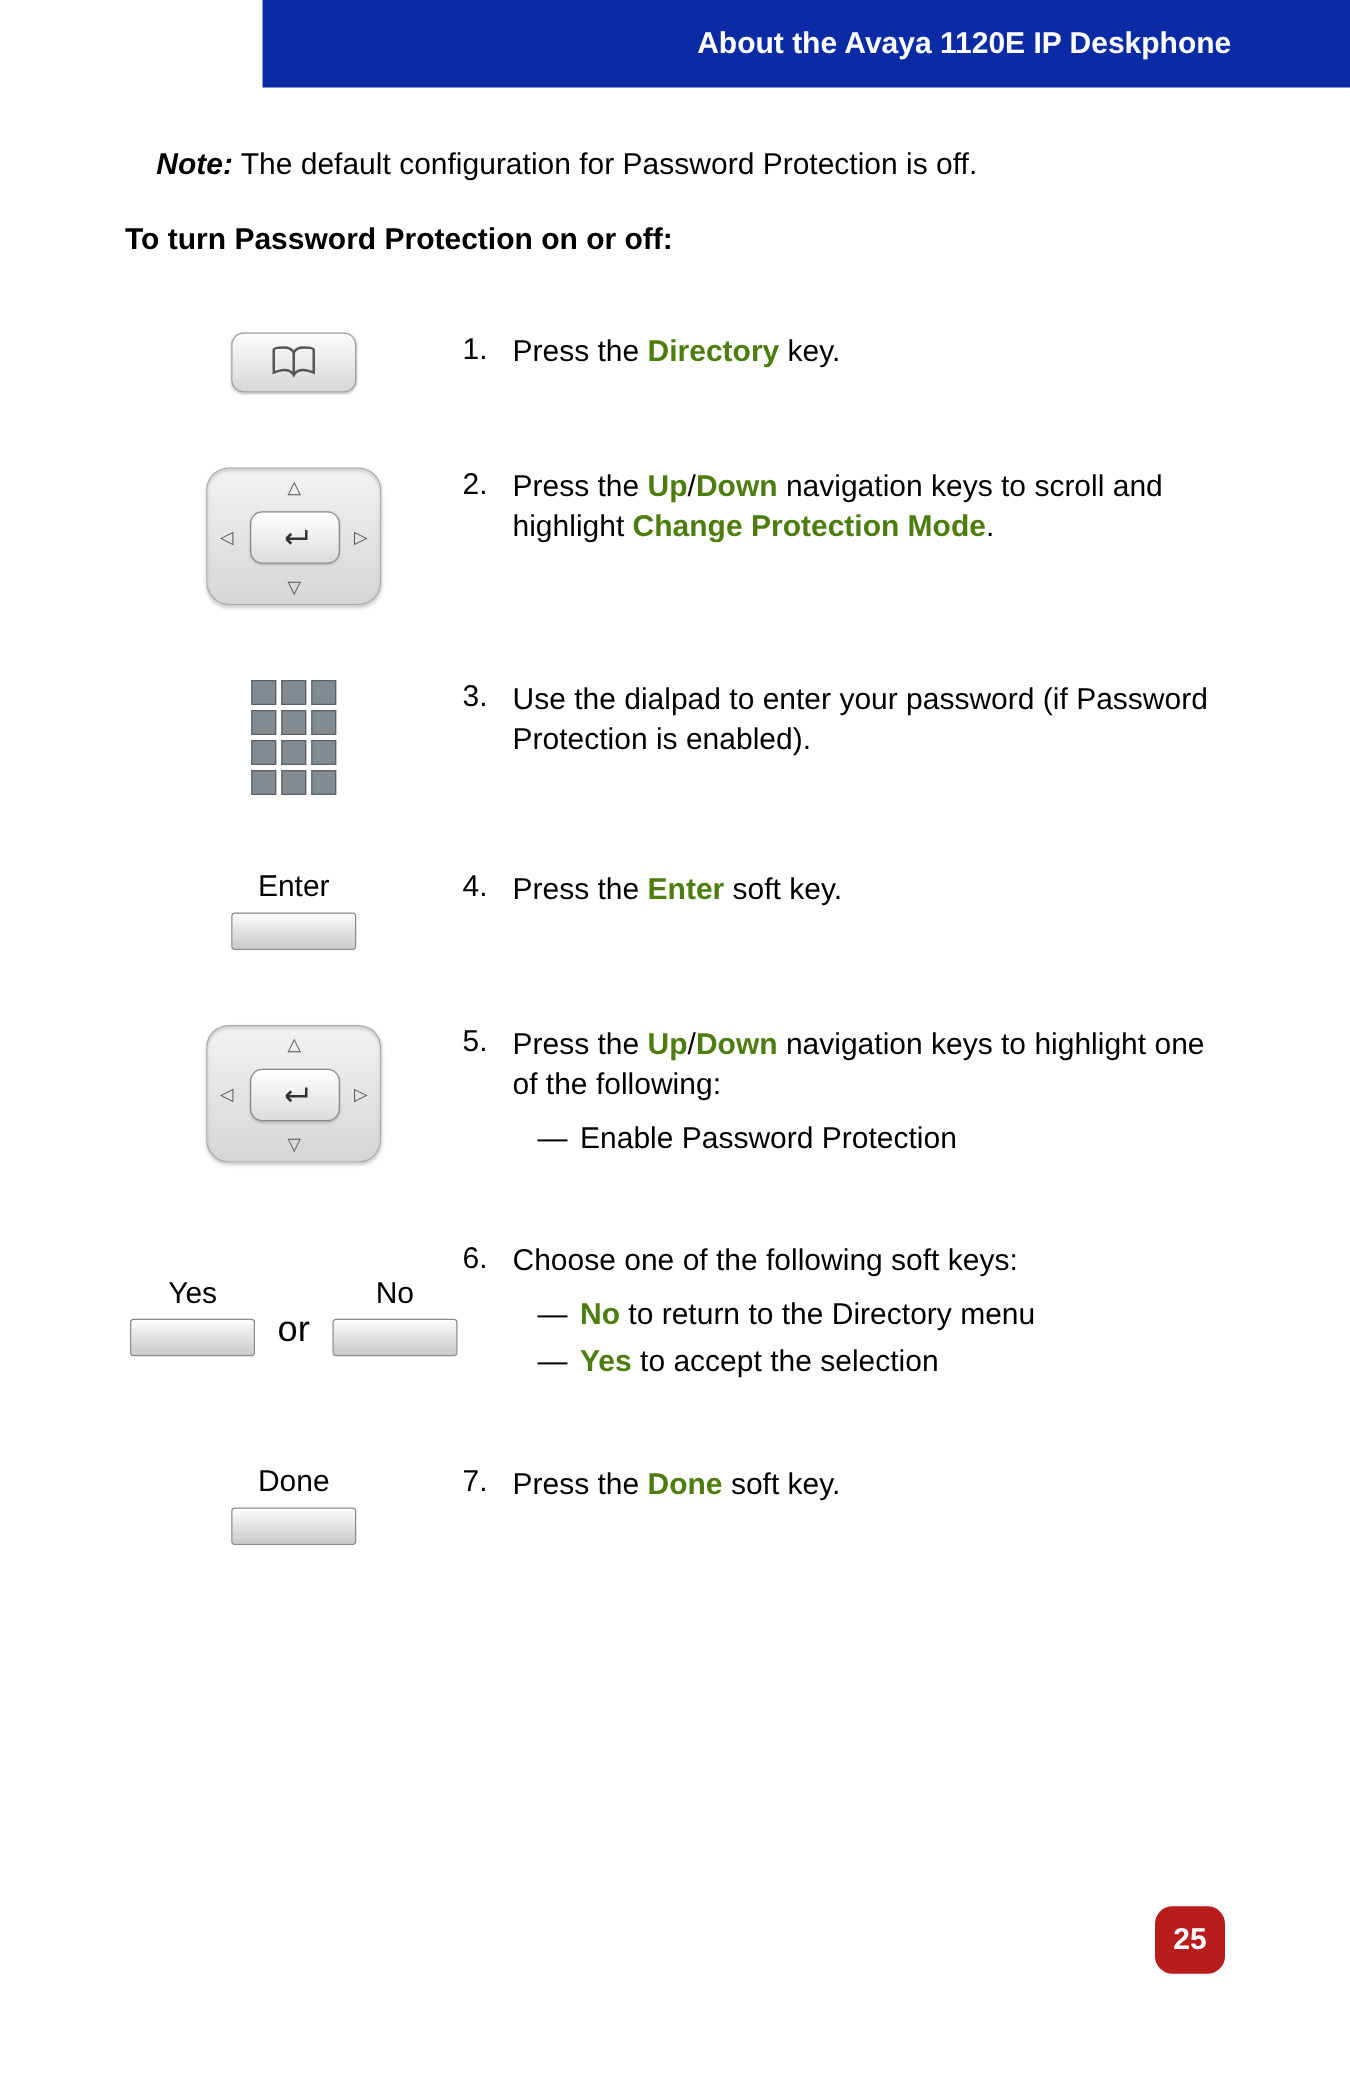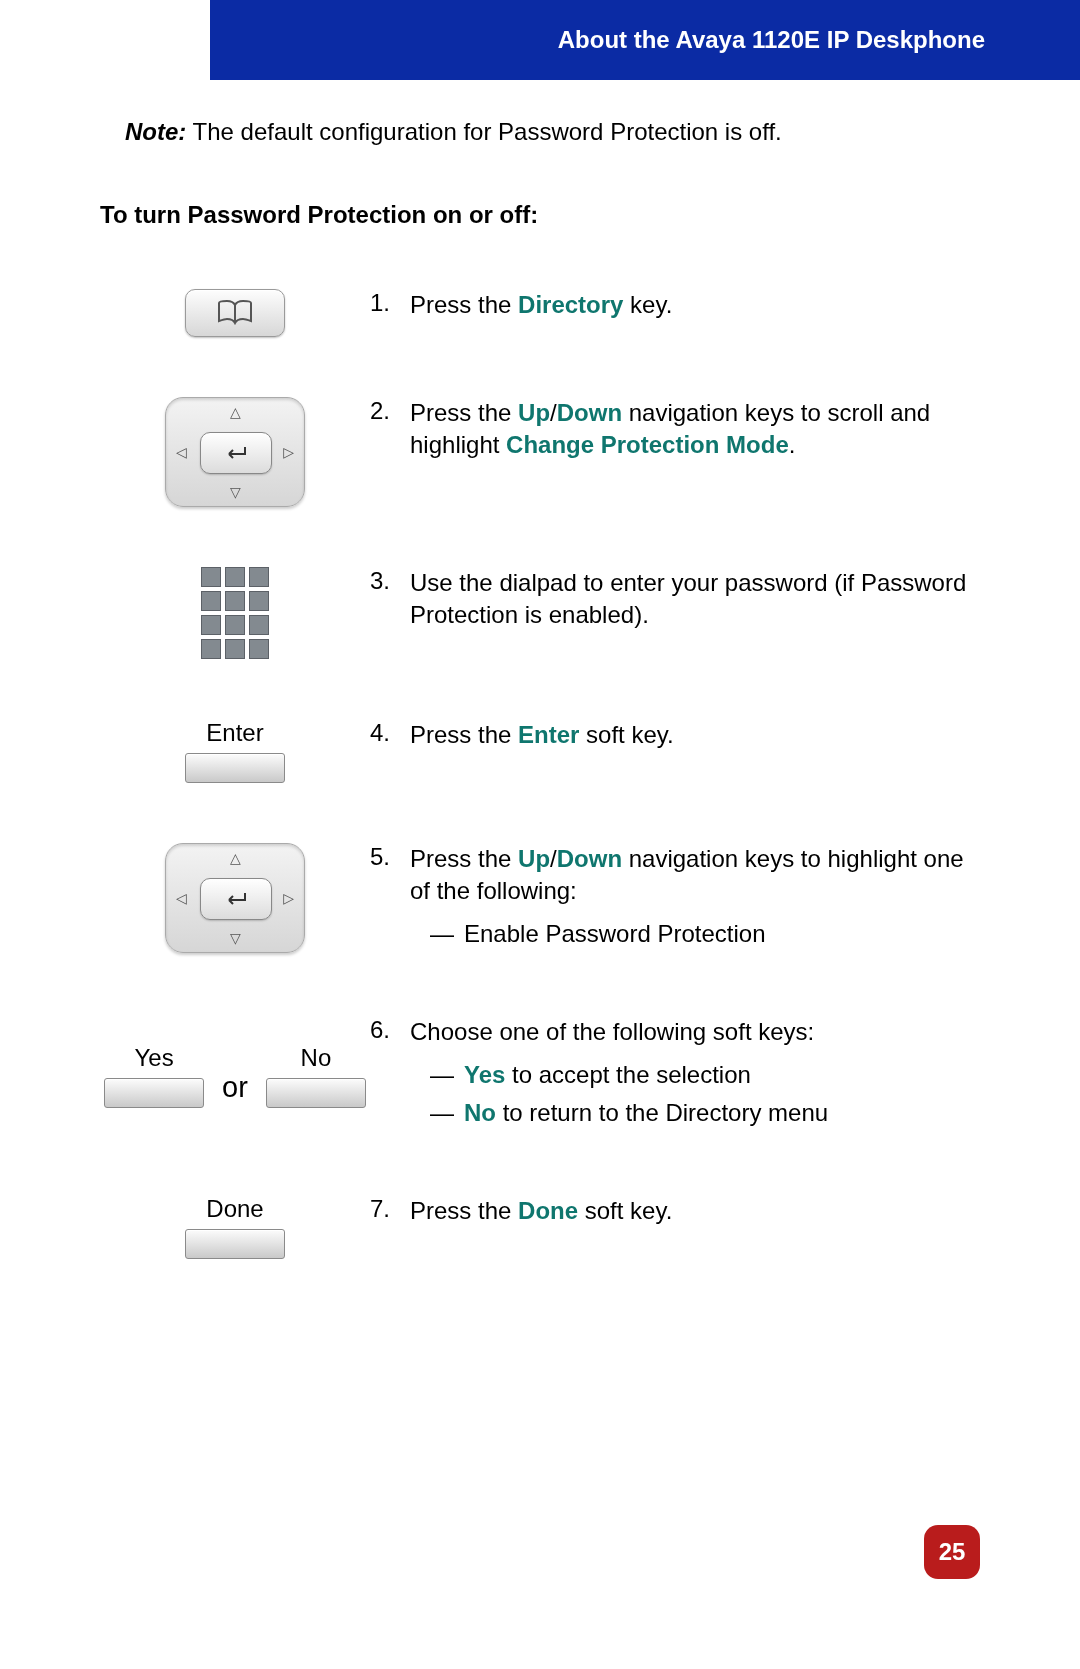--- a/index.html
+++ b/index.html
@@ -9,21 +9,21 @@
       background: #ffffff;
       font-family: Arial, Helvetica, sans-serif;
       position: relative;
       color: #000;
     }
     .header-bar {
       position: absolute;
       top: 0;
       left: 210px;
       right: 0;
-      height: 80px;
+      height: 70px;
       background: #0b2ba4;
       display: flex;
       align-items: center;
       justify-content: flex-end;
       padding-right: 95px;
     }
     .header-title {
       color: #fff;
       font-weight: bold;
       font-size: 24px;
@@ -36,21 +36,21 @@
     }
     .note-line {
       font-size: 24px;
       margin-left: 25px;
       margin-top: 8px;
     }
     .note-label { font-style: italic; font-weight: bold; margin-top: 32px; }
     .section-head {
       font-weight: bold;
       font-size: 24px;
-      margin-top: 55px;
+      margin-top: 32px;
     }
     .steps { margin-top: 60px; }
     .step {
       display: flex;
       align-items: flex-start;
       margin-bottom: 60px;
     }
     .step-icon-col {
       width: 270px;
       flex-shrink: 0;
@@ -62,21 +62,21 @@
     .step-num {
       width: 40px;
       font-size: 24px;
       flex-shrink: 0;
     }
     .step-text {
       font-size: 24px;
       line-height: 1.35;
       flex: 1;
     }
-    .kw { color: #0f766e; font-weight: bold; }
+    .kw { color: #4d7c0f; font-weight: bold; }
     .sub-list { margin-top: 10px; }
     .sub-item { margin: 6px 0 6px 20px; font-size: 24px; }
     .sub-dash { display: inline-block; width: 34px; }
 
     
     .book-button {
       width: 100px; height: 48px;
       border-radius: 10px;
       background: linear-gradient(#fdfdfd,#d7d7d7);
       border: 1px solid #9a9a9a;
@@ -268,22 +268,22 @@
           <div class="softkey-group">
             <div class="softkey-label">No</div>
             <div class="softkey-button"></div>
           </div>
         </div>
       </div>
       <div class="step-num">6.</div>
       <div class="step-text">
         <span>Choose one of the following soft keys:</span>
         <div class="sub-list">
+          <div class="sub-item"><span class="sub-dash">—</span><span class="kw">No</span><span> to return to the Directory menu</span></div>
           <div class="sub-item"><span class="sub-dash">—</span><span class="kw">Yes</span><span> to accept the selection</span></div>
-          <div class="sub-item"><span class="sub-dash">—</span><span class="kw">No</span><span> to return to the Directory menu</span></div>
         </div>
       </div>
     </div>
 
     <div class="step">
       <div class="step-icon-col">
         <div class="softkey-group">
           <div class="softkey-label">Done</div>
           <div class="softkey-button"></div>
         </div>

